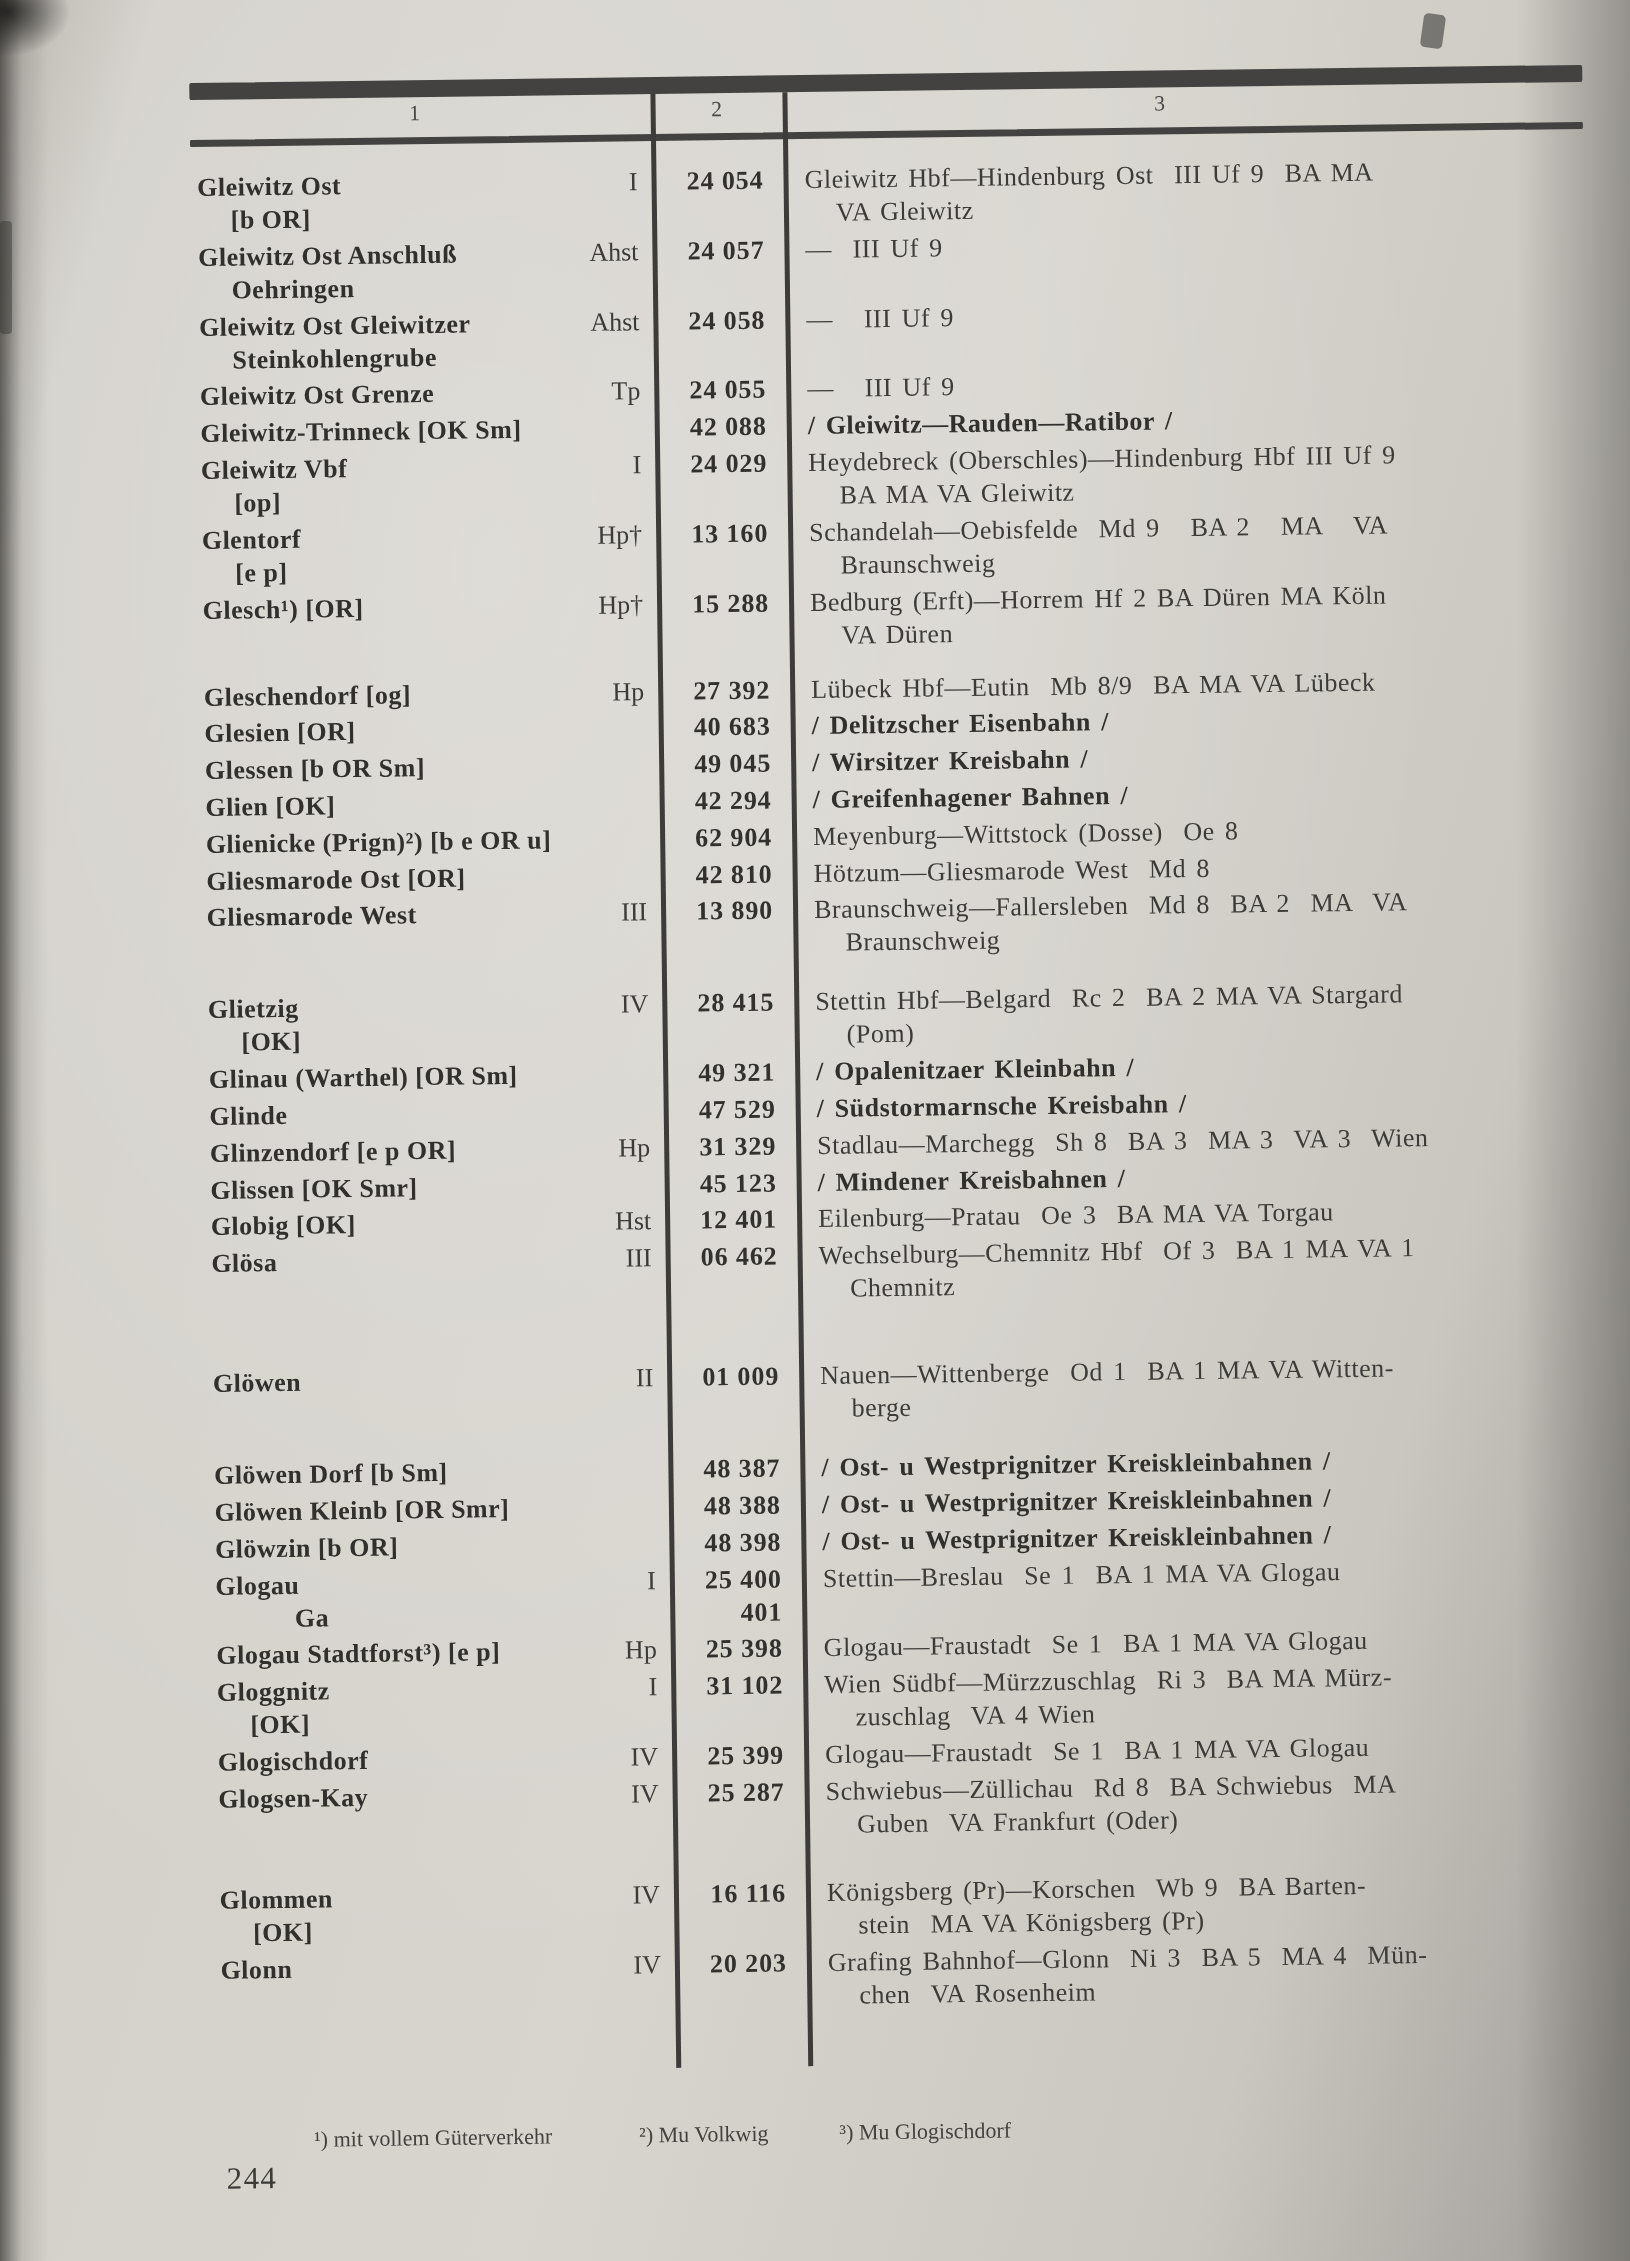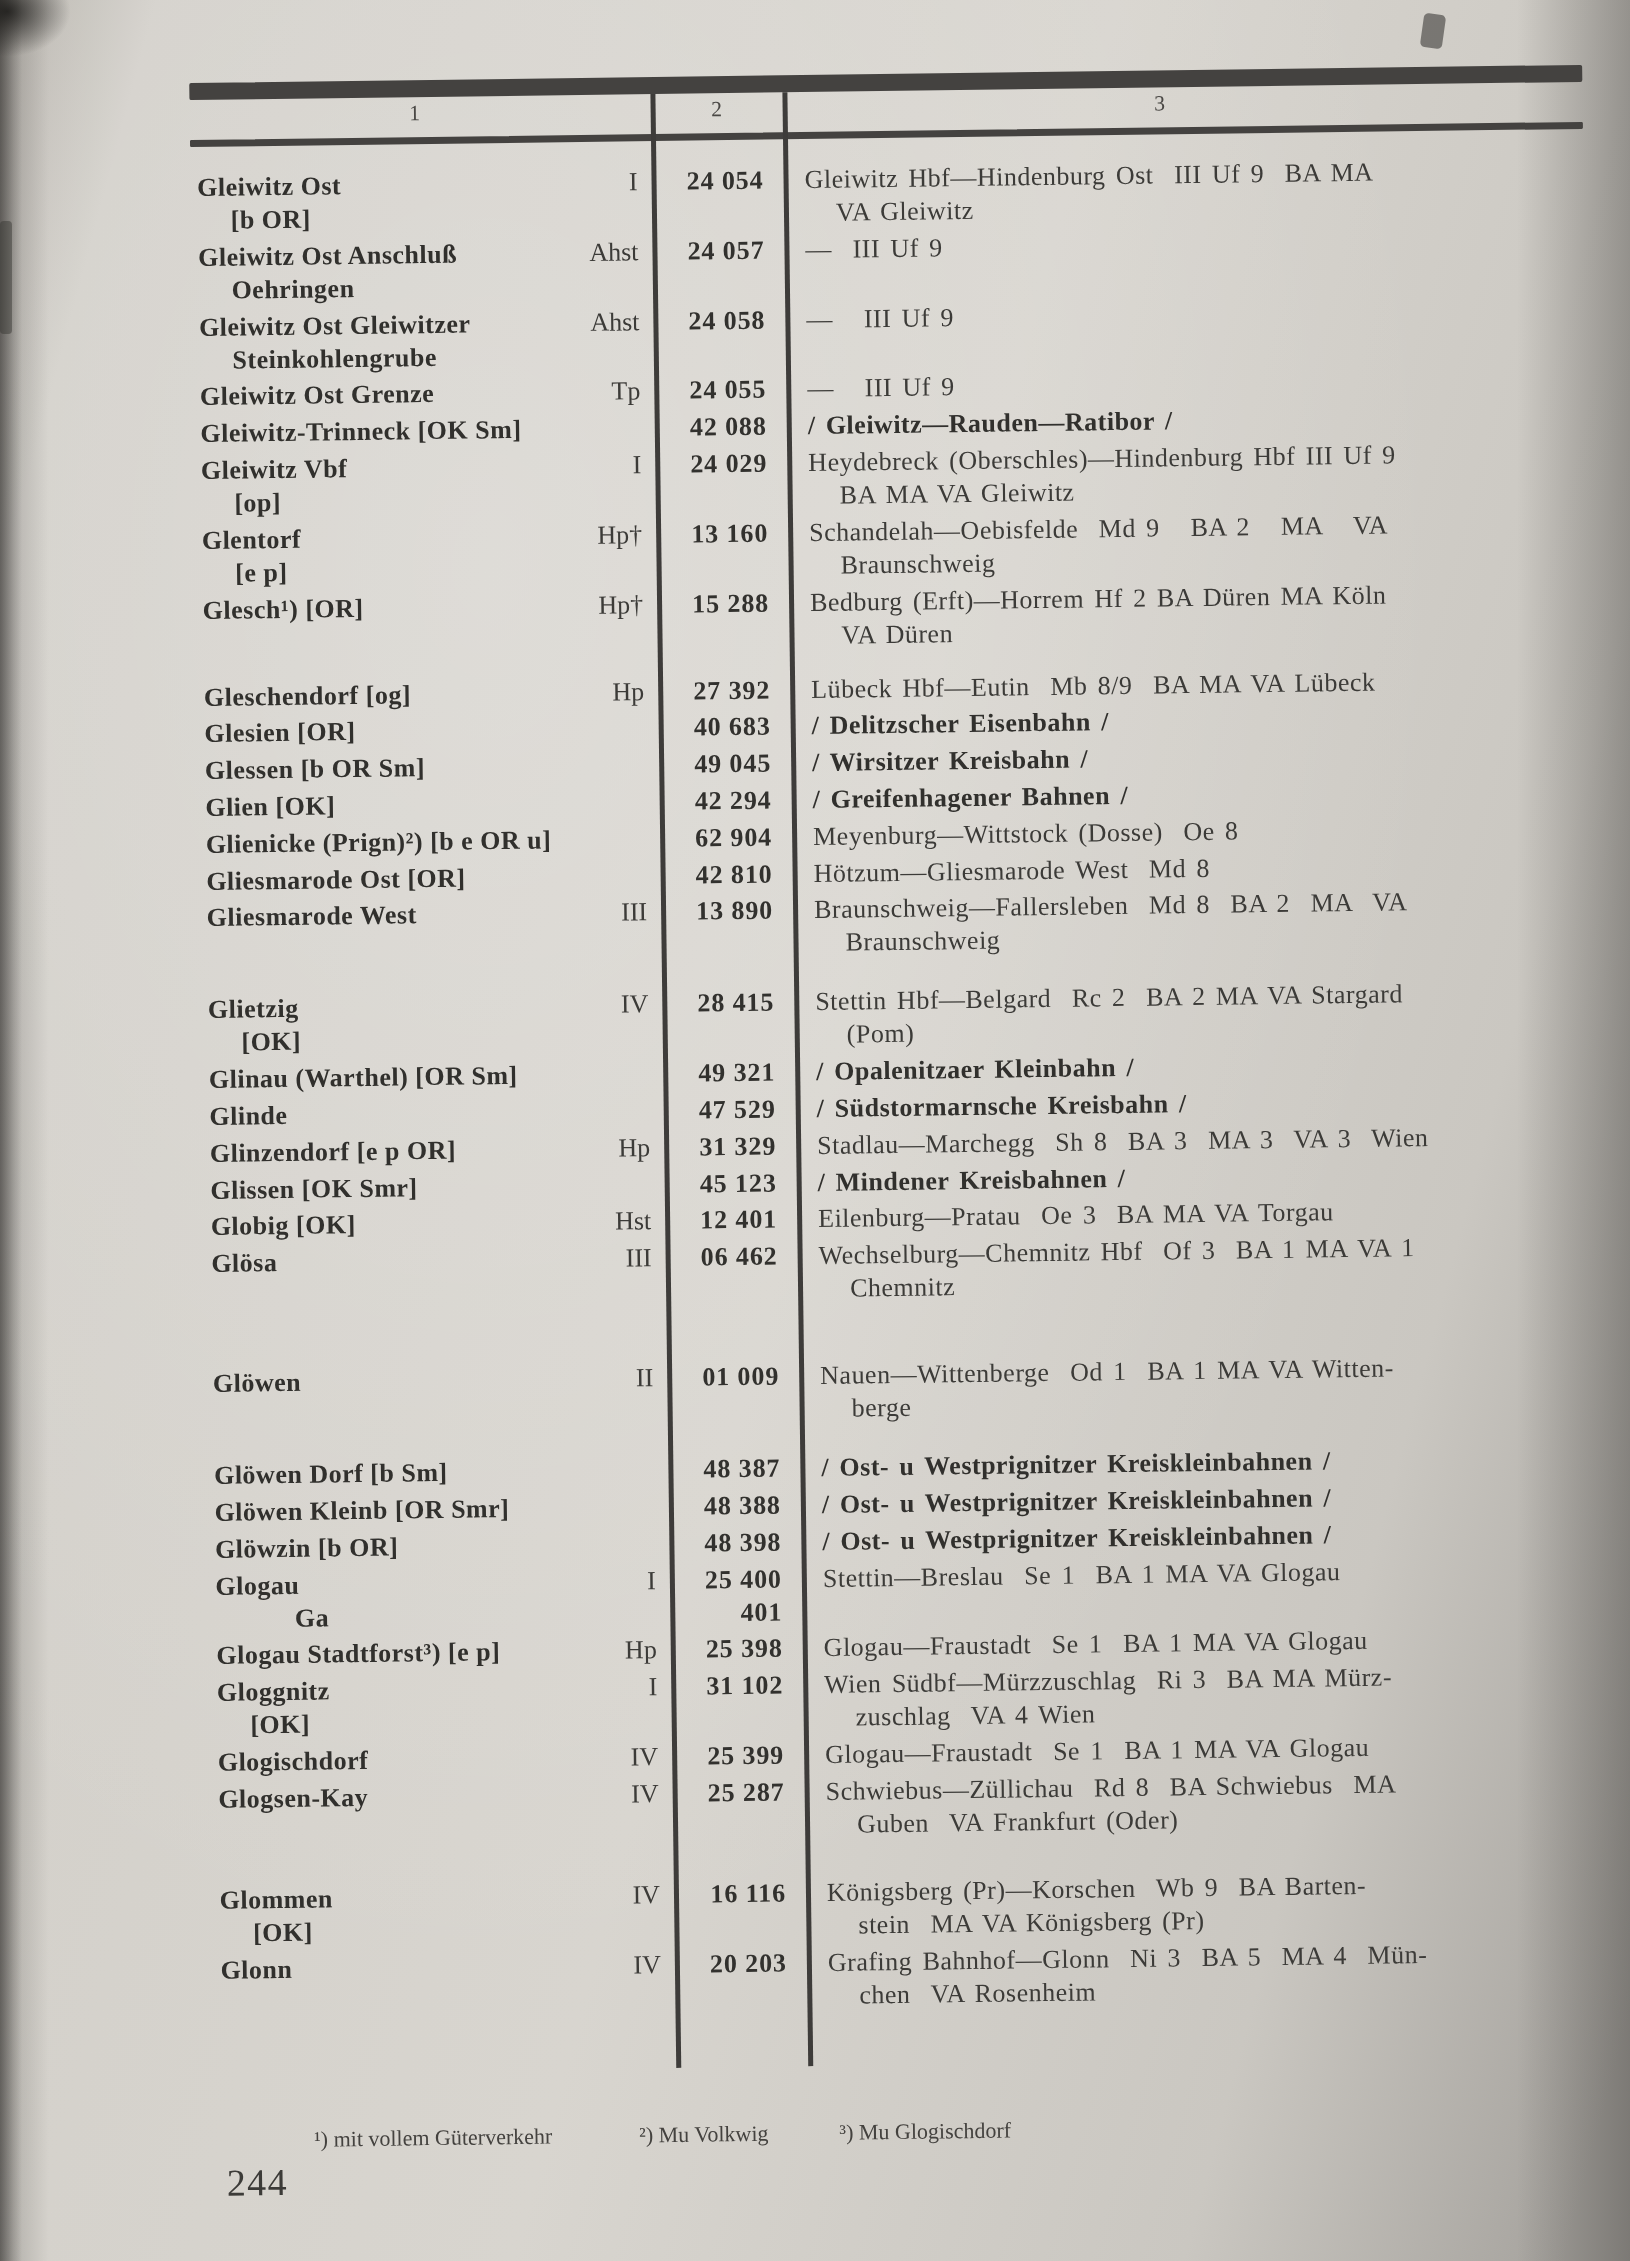--- a/index.html
+++ b/index.html
@@ -42,21 +42,21 @@
   .num-cell{text-align:right;padding-right:20px;}
   .num-line{font-weight:bold;color:#32312e;letter-spacing:0.9px;}
   .route-cell{padding-left:21px;}
   .route-line{color:#3c3b38;word-spacing:3.3px;letter-spacing:0.5px;}
   .route-line.bold{font-weight:bold;color:#31302d;}
   .route-line.wrap{padding-left:31px;}
 
   .footnotes{position:absolute;left:268px;top:2094px;font-size:22px;color:#44423f;white-space:pre;}
   .footnotes span{display:inline-block;}
   .fn1{margin-right:87px;} .fn2{margin-right:71px;}
-  .page-number{position:absolute;left:213px;top:2153px;font-size:38px;color:#3c3b38;letter-spacing:1.4px;text-align:center;}
+  .page-number{position:absolute;left:213px;top:2153px;font-size:31px;color:#3c3b38;letter-spacing:1.4px;text-align:center;}
 </style>
 </head>
 <body>
 
 <div class="page">
   <div class="spine"></div>
   <div class="corner-blob"></div>
   <div class="edge-tick"></div>
   <div class="tr-mark"></div>
 

